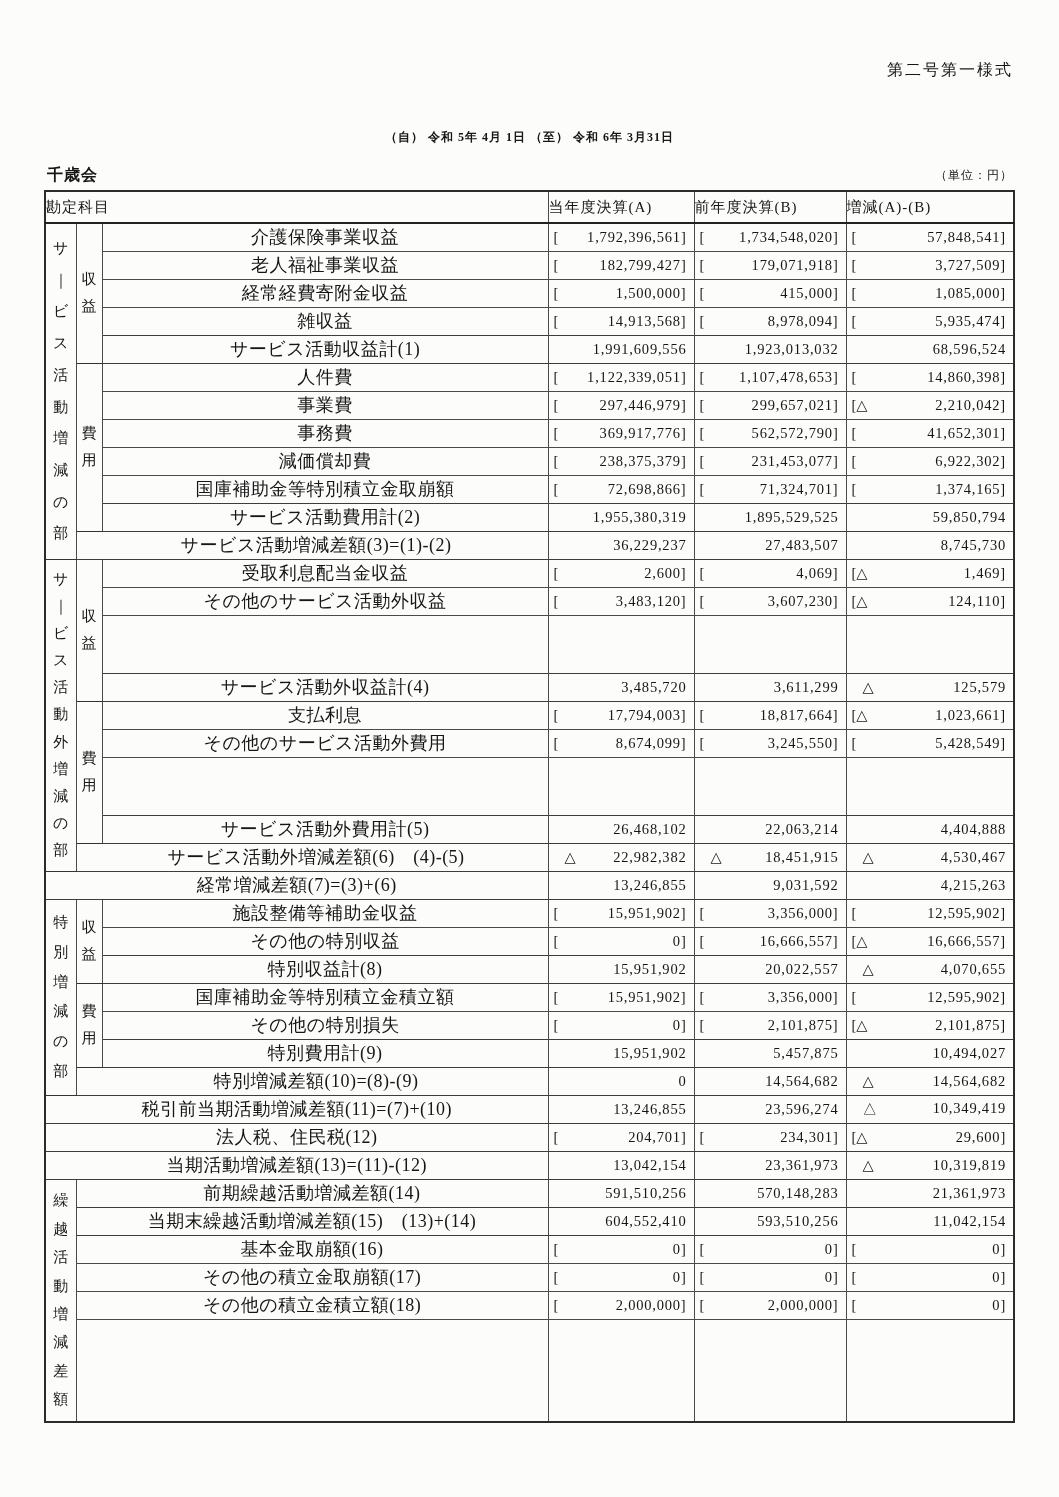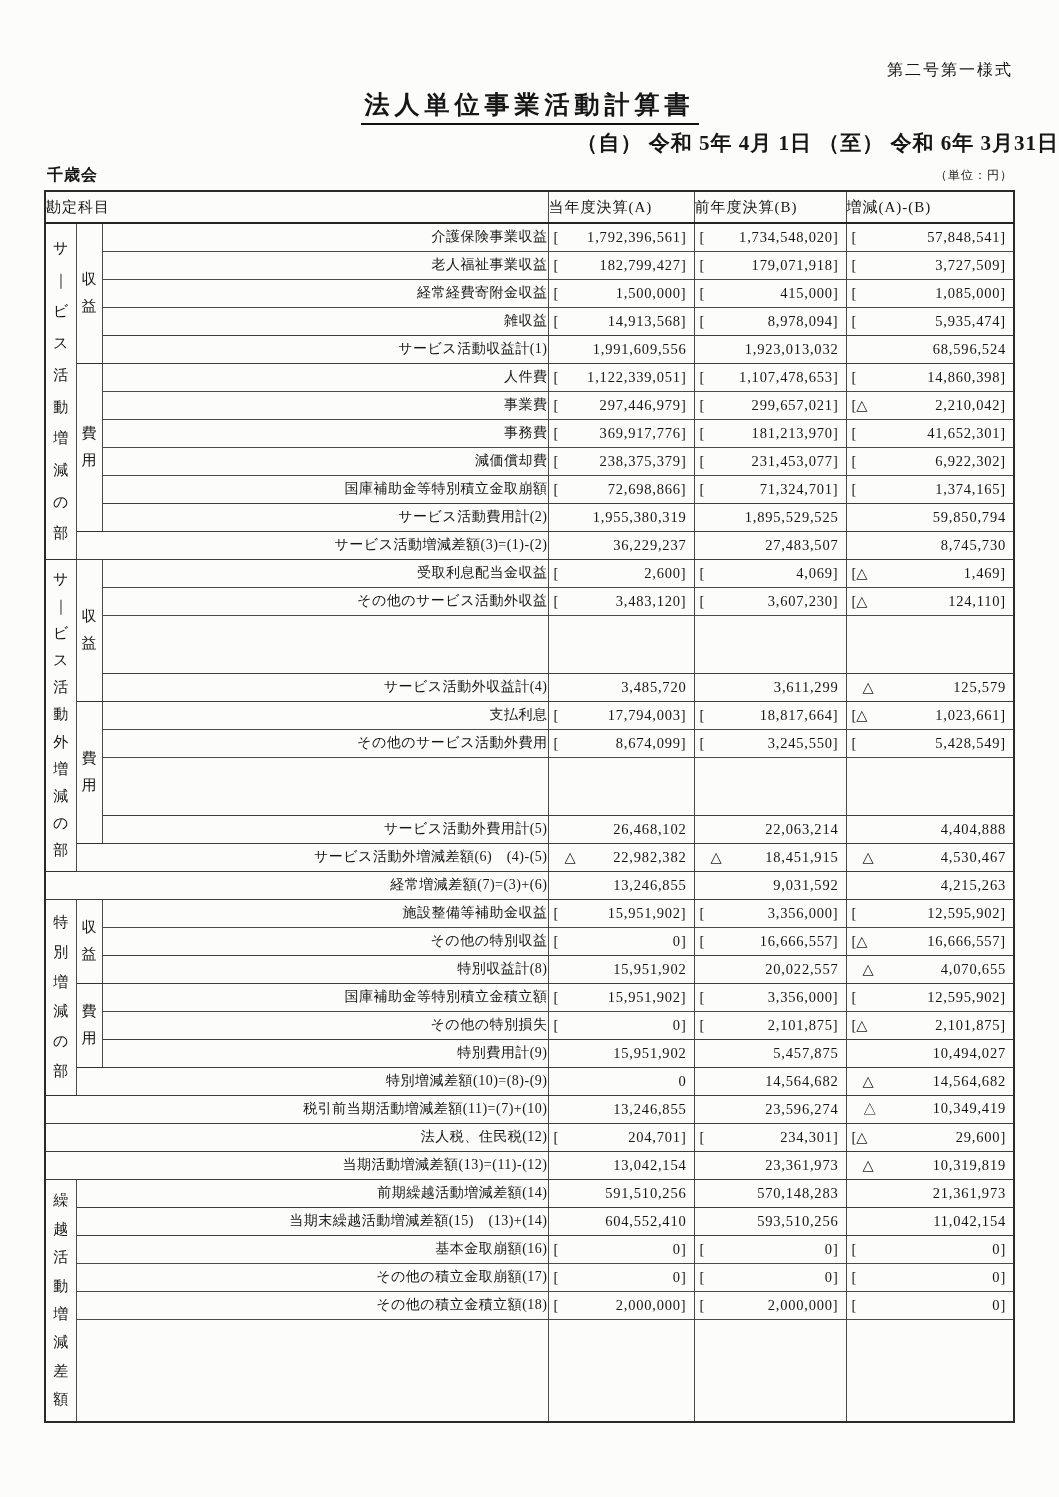--- a/index.html
+++ b/index.html
@@ -18,22 +18,22 @@
     font-size:16px;letter-spacing:2px;
   }
   .title-wrap{
     position:absolute;top:88px;left:0;width:100%;text-align:center;
   }
   .title{
     display:inline-block;font-size:25px;font-weight:bold;
     letter-spacing:5px;border-bottom:2px solid #111;padding:0 4px 2px 4px;
   }
   .period{
-    position:absolute;top:129px;left:0;width:100%;text-align:right;
-    font-size:21px;letter-spacing:1px;font-weight:bold;
+    position:absolute;top:129px;left:0;width:100%;text-align:center;
+    font-size:12px;letter-spacing:1px;font-weight:bold;
   }
   .org{
     position:absolute;top:165px;left:47px;
     font-size:16px;font-weight:bold;letter-spacing:1px;
   }
   .unit{
     position:absolute;top:167px;right:46px;
     font-size:12px;letter-spacing:1px;
   }
   table.stmt{
@@ -57,38 +57,35 @@
   tr.r-tot  td{border-top:1px solid #3d3d3d;border-bottom:1px solid #3d3d3d;}
   tr.r-band td,tr.r-full td,tr.r-plain td{border-bottom:1px solid #3d3d3d;}
   tr.r-fill td{border-bottom:none;}
   td.gcol,td.scol{border-bottom:1px solid #333 !important;}
   
   .vwrap{display:flex;flex-direction:column;justify-content:space-evenly;align-items:center;}
   td.scol .vwrap{justify-content:center;gap:12px;}
   .vch{font-size:15px;line-height:1;}
   
   td.ncol{
-    font-size:14px;text-align:right;padding:0 4px;
+    font-size:18px;text-align:center;padding:0 4px;
     white-space:nowrap;letter-spacing:0.5px;
   }
   tr.r-band td.ncol{padding-left:8px;}
   
   td.vcol{font-size:14.5px;}
   td.vcol .mk{float:left;margin-left:5px;}
   td.vcol .mk.tri-only{margin-left:16px;}
   td.vcol .nv{display:block;text-align:right;padding-right:7px;white-space:nowrap;letter-spacing:0.8px;}
 </style>
 </head>
 <body>
 
 <div class="page">
   <div class="form-label">第二号第一様式</div>
-  <div class="title-wrap">
-    <span class="title">法人単位事業活動計算書</span>
-  </div>
   <div class="period">（自） 令和 5年 4月 1日 （至） 令和 6年 3月31日</div>
   <div class="org">千歳会</div>
   <div class="unit">（単位：円）</div>
 
   <table class="stmt">
     <colgroup>
       <col style="width:31px">
         <col style="width:26px">
         <col style="width:446px">
       <col style="width:146px">
@@ -236,21 +233,21 @@
           </td>
         </tr>
         <tr class="r-det" style="height: 28px;">
           <td class="ncol" colspan="1">事務費</td>
           <td class="vcol">
             <span class="mk">[</span>
             <span class="nv">369,917,776]</span>
           </td>
           <td class="vcol">
             <span class="mk">[</span>
-            <span class="nv">181,213,970]</span>
+            <span class="nv">562,572,790]</span>
           </td>
           <td class="vcol">
             <span class="mk">[</span>
             <span class="nv">41,652,301]</span>
           </td>
         </tr>
         <tr class="r-det" style="height: 28px;">
           <td class="ncol" colspan="1">減価償却費</td>
           <td class="vcol">
             <span class="mk">[</span>

